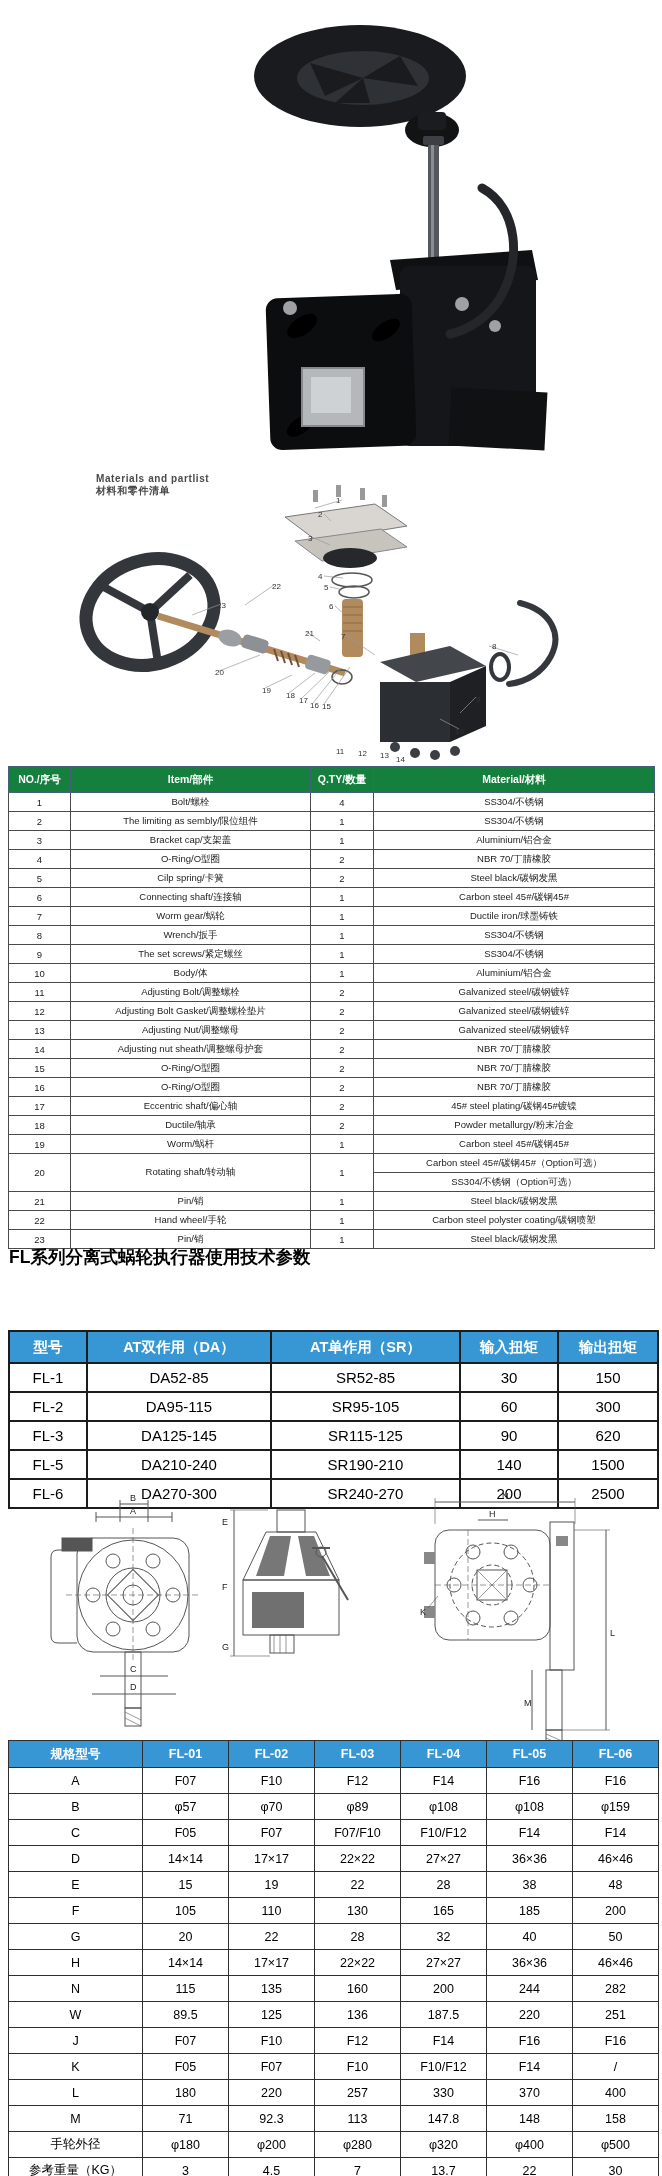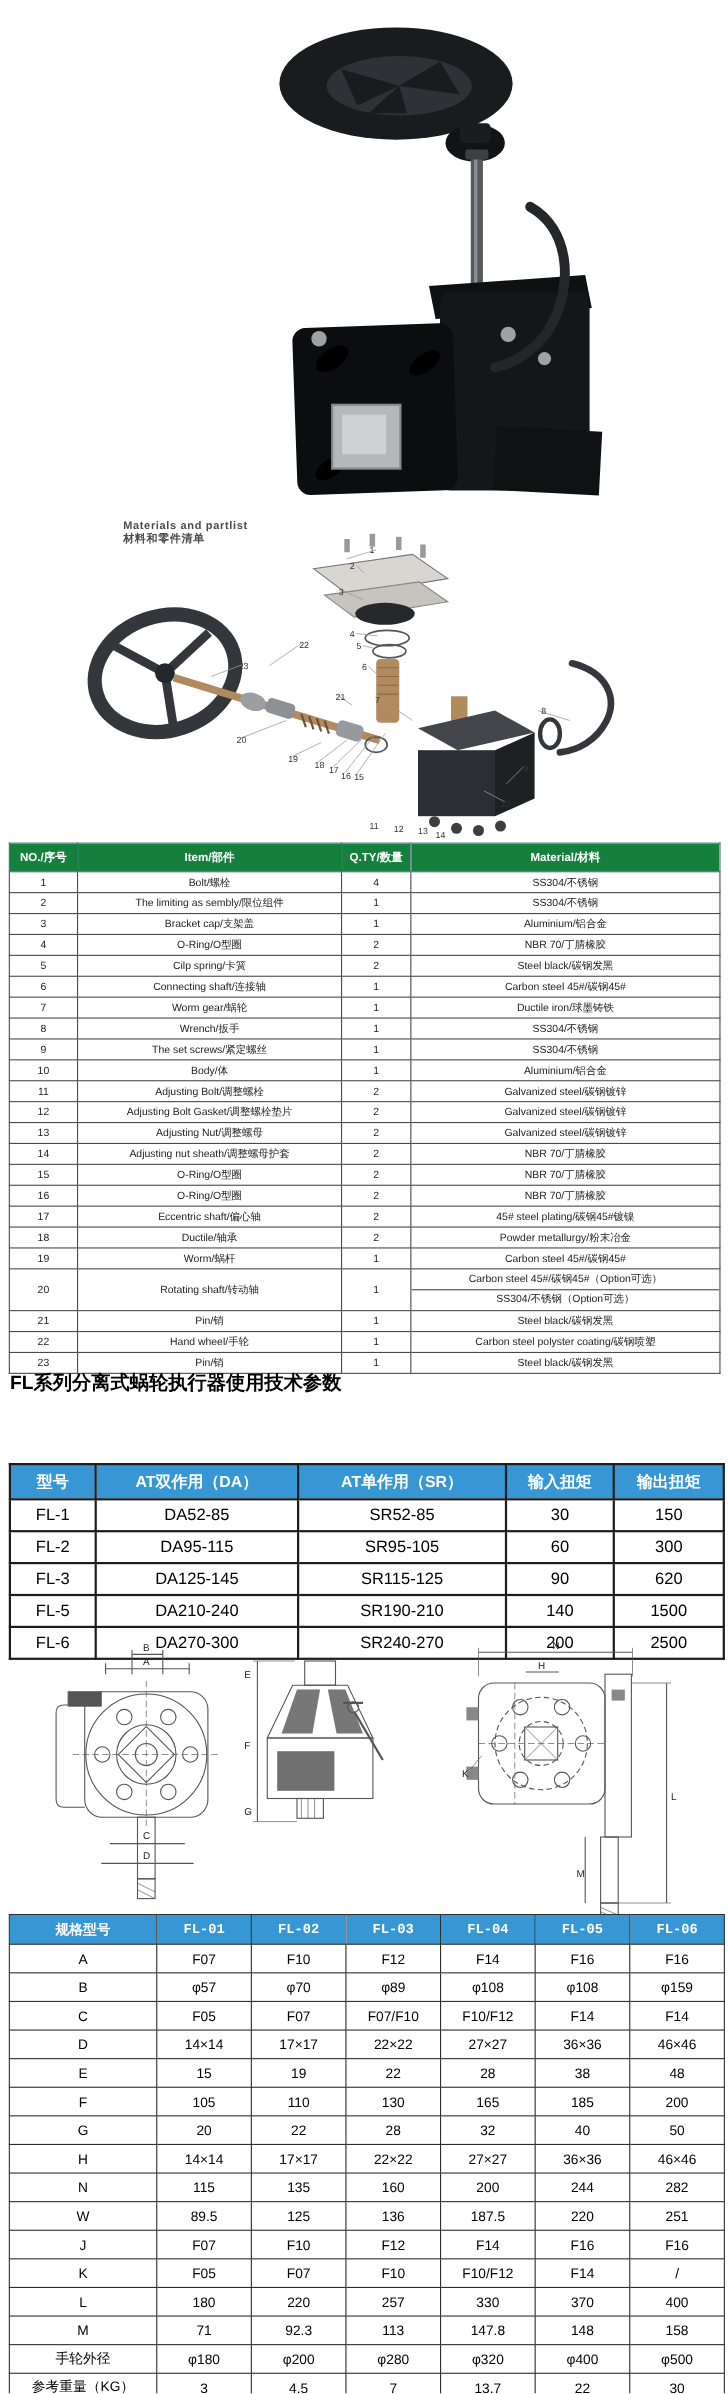--- a/index.html
+++ b/index.html
@@ -1,39 +1,39 @@
 <!DOCTYPE html>
 <html><head>
 <meta charset="utf-8">
 <style>
   html,body{margin:0;padding:0;background:#fff;}
   .page{position:relative;width:662px;height:2176px;background:#ffffff;overflow:hidden;
         font-family:"Liberation Sans",sans-serif;color:#111;}
   svg{position:absolute;}
-  .materials-label{position:absolute;left:112px;top:473px;font-size:10px;font-weight:bold;
+  .materials-label{position:absolute;left:96px;top:473px;font-size:10px;font-weight:bold;
         color:#4a4a4a;line-height:11.5px;letter-spacing:0.6px;}
   .co{position:absolute;font-size:8px;color:#333;line-height:8px;}
   table{border-collapse:collapse;position:absolute;table-layout:fixed;}
   th,td{text-align:center;overflow:hidden;white-space:nowrap;}
   
   .parts{left:8px;top:766px;width:646px;font-size:9.5px;}
   .parts th{background:#15803d;color:#fff;border:1px solid #44607a;height:23px;font-size:10.5px;}
   .parts td{border:1px solid #4a4a4a;height:18px;color:#1c1c1c;padding:0 2px;}
   .parts td.split{padding:0;}
   .subcell{height:18px;line-height:18px;}
   .subcell + .subcell{border-top:1px solid #4a4a4a;}
   
   .section-title{position:absolute;left:9px;top:1245px;font-size:17.5px;font-weight:bold;color:#000;text-align:center;}
   
   .torque{left:8px;top:1330px;width:649px;font-size:15px;padding-left:16px;}
   .torque th{background:#3697d4;color:#fff;border:2px solid #1c1c1c;height:28px;font-size:14.5px;}
   .torque td{border:2px solid #1c1c1c;height:25px;color:#000;}
   
   .spec{left:8px;top:1740px;width:650px;font-size:12.5px;}
-  .spec th{background:#3697d4;color:#fff;border:1.5px solid #2e2e2e;height:24px;font-size:12.5px;font-family:Liberation Mono, monospace;}
+  .spec th{background:#3697d4;color:#fff;border:1.5px solid #2e2e2e;height:24px;font-size:12.5px;}
   .spec td{border:1.5px solid #2e2e2e;height:23px;color:#000;}
 </style>
 </head>
 <body>
 
 <div class="page">
 
   <svg style="left:150px;top:8px" width="420" height="465" viewBox="0 0 420 465">
     <g>
       <ellipse cx="210" cy="68" rx="106" ry="51" fill="#191b1e"></ellipse>

